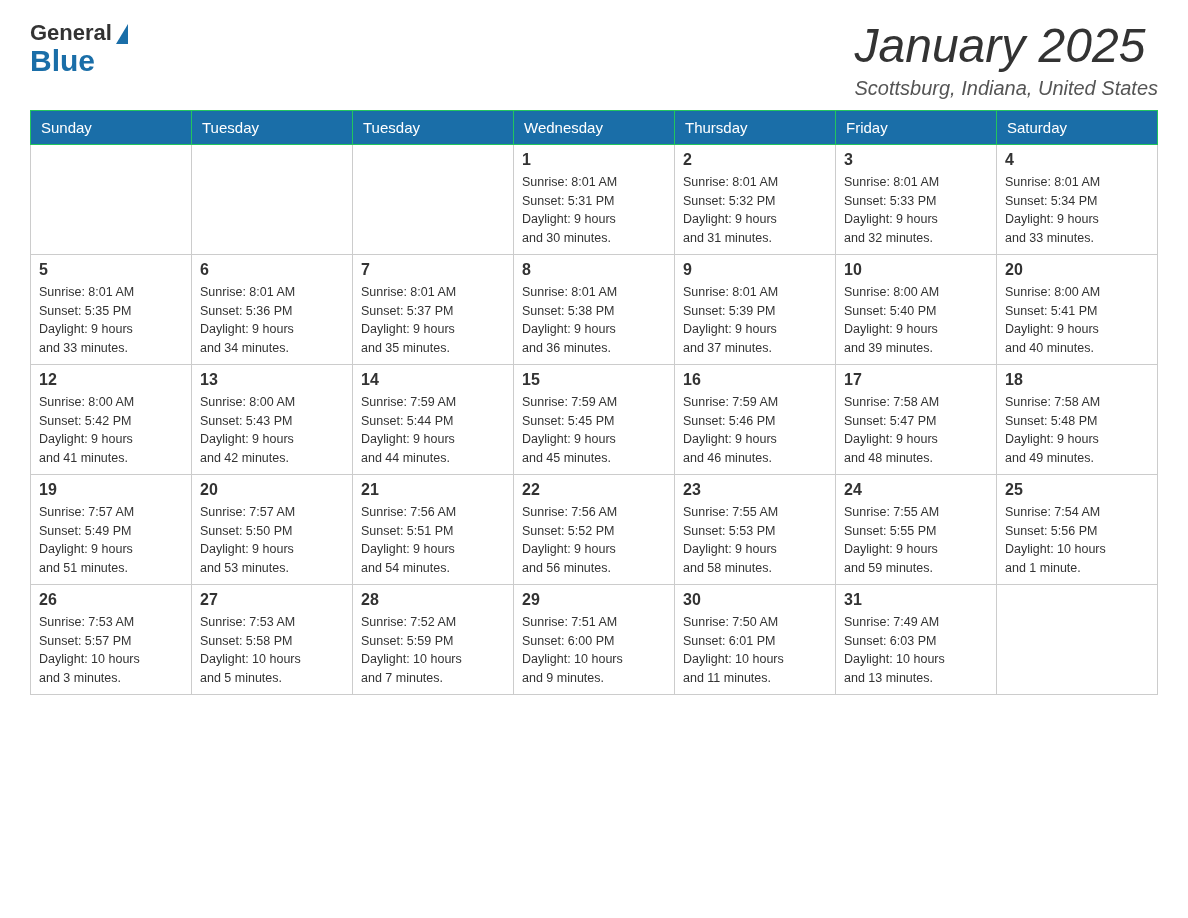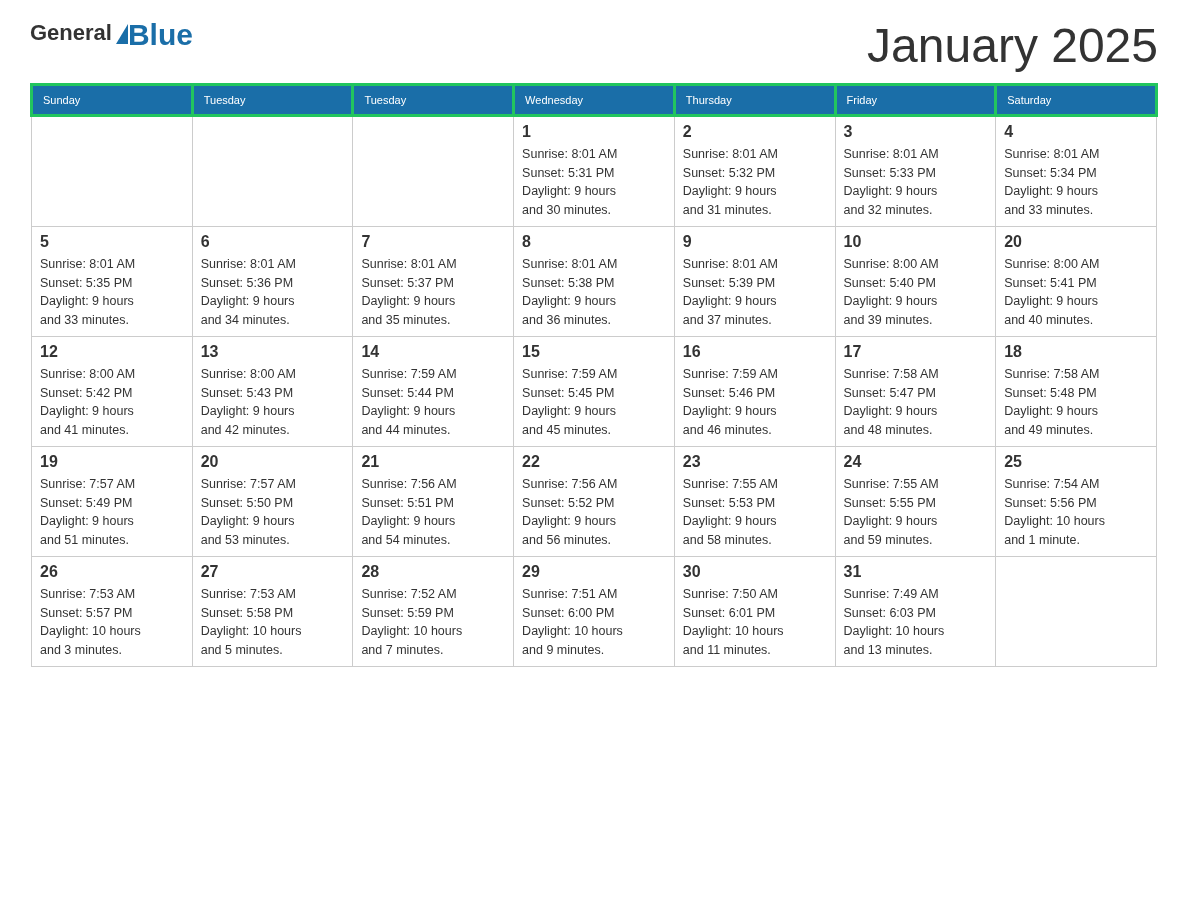--- a/index.html
+++ b/index.html
@@ -12,21 +12,21 @@
       padding: 20px 30px;
     }
     .header {
       display: flex;
       justify-content: space-between;
       align-items: flex-start;
       margin-bottom: 10px;
     }
     .logo {
       display: flex;
-      flex-direction: row;
+      flex-direction: column;
       align-items: flex-start;
     }
     .logo-top {
       display: flex;
       align-items: center;
     }
     .logo-general {
       font-size: 22px;
       font-weight: bold;
       color: #333;
@@ -41,45 +41,46 @@
       margin-top: 2px;
     }
     .logo-blue {
       font-size: 30px;
       font-weight: bold;
       color: #1a6ea8;
       margin-top: -2px;
     }
     .title-area {
       text-align: left;
+      font-style: italic;
     }
     .month-title {
       font-size: 48px;
       font-weight: normal;
       color: #333;
       line-height: 1.1;
     }
     .location-title {
       font-size: 20px;
       color: #555;
       margin-top: 4px;
     }
     .calendar {
       width: 100%;
       border-collapse: collapse;
       margin-top: 5px;
     }
     .calendar thead th {
       background: #1a6ea8;
       color: #fff;
-      font-size: 11px;
+      font-size: 15px;
       font-weight: normal;
       padding: 8px 10px;
       text-align: left;
-      border: 3px solid #22c55e;
+      border: 1px solid #22c55e;
     }
     .calendar tbody td {
       border: 1px solid #ccc;
       vertical-align: top;
       padding: 6px 8px;
       width: calc(100% / 7);
       min-height: 100px;
     }
     .day-number {
       font-size: 16px;
@@ -105,20 +106,21 @@
 <div class="header">
   <div class="logo">
     <div class="logo-top">
       <span class="logo-general">General</span>
       <div class="logo-triangle"></div>
     </div>
     <span class="logo-blue">Blue</span>
   </div>
   <div class="title-area">
     <div class="month-title">January 2025</div>
+    <div class="location-title">Scottsburg, Indiana, United States</div>
   </div>
 </div>
 
 <table class="calendar">
   <thead>
     <tr>
     <th>Sunday</th>
         <th>Tuesday</th>
         <th>Tuesday</th>
         <th>Wednesday</th>

